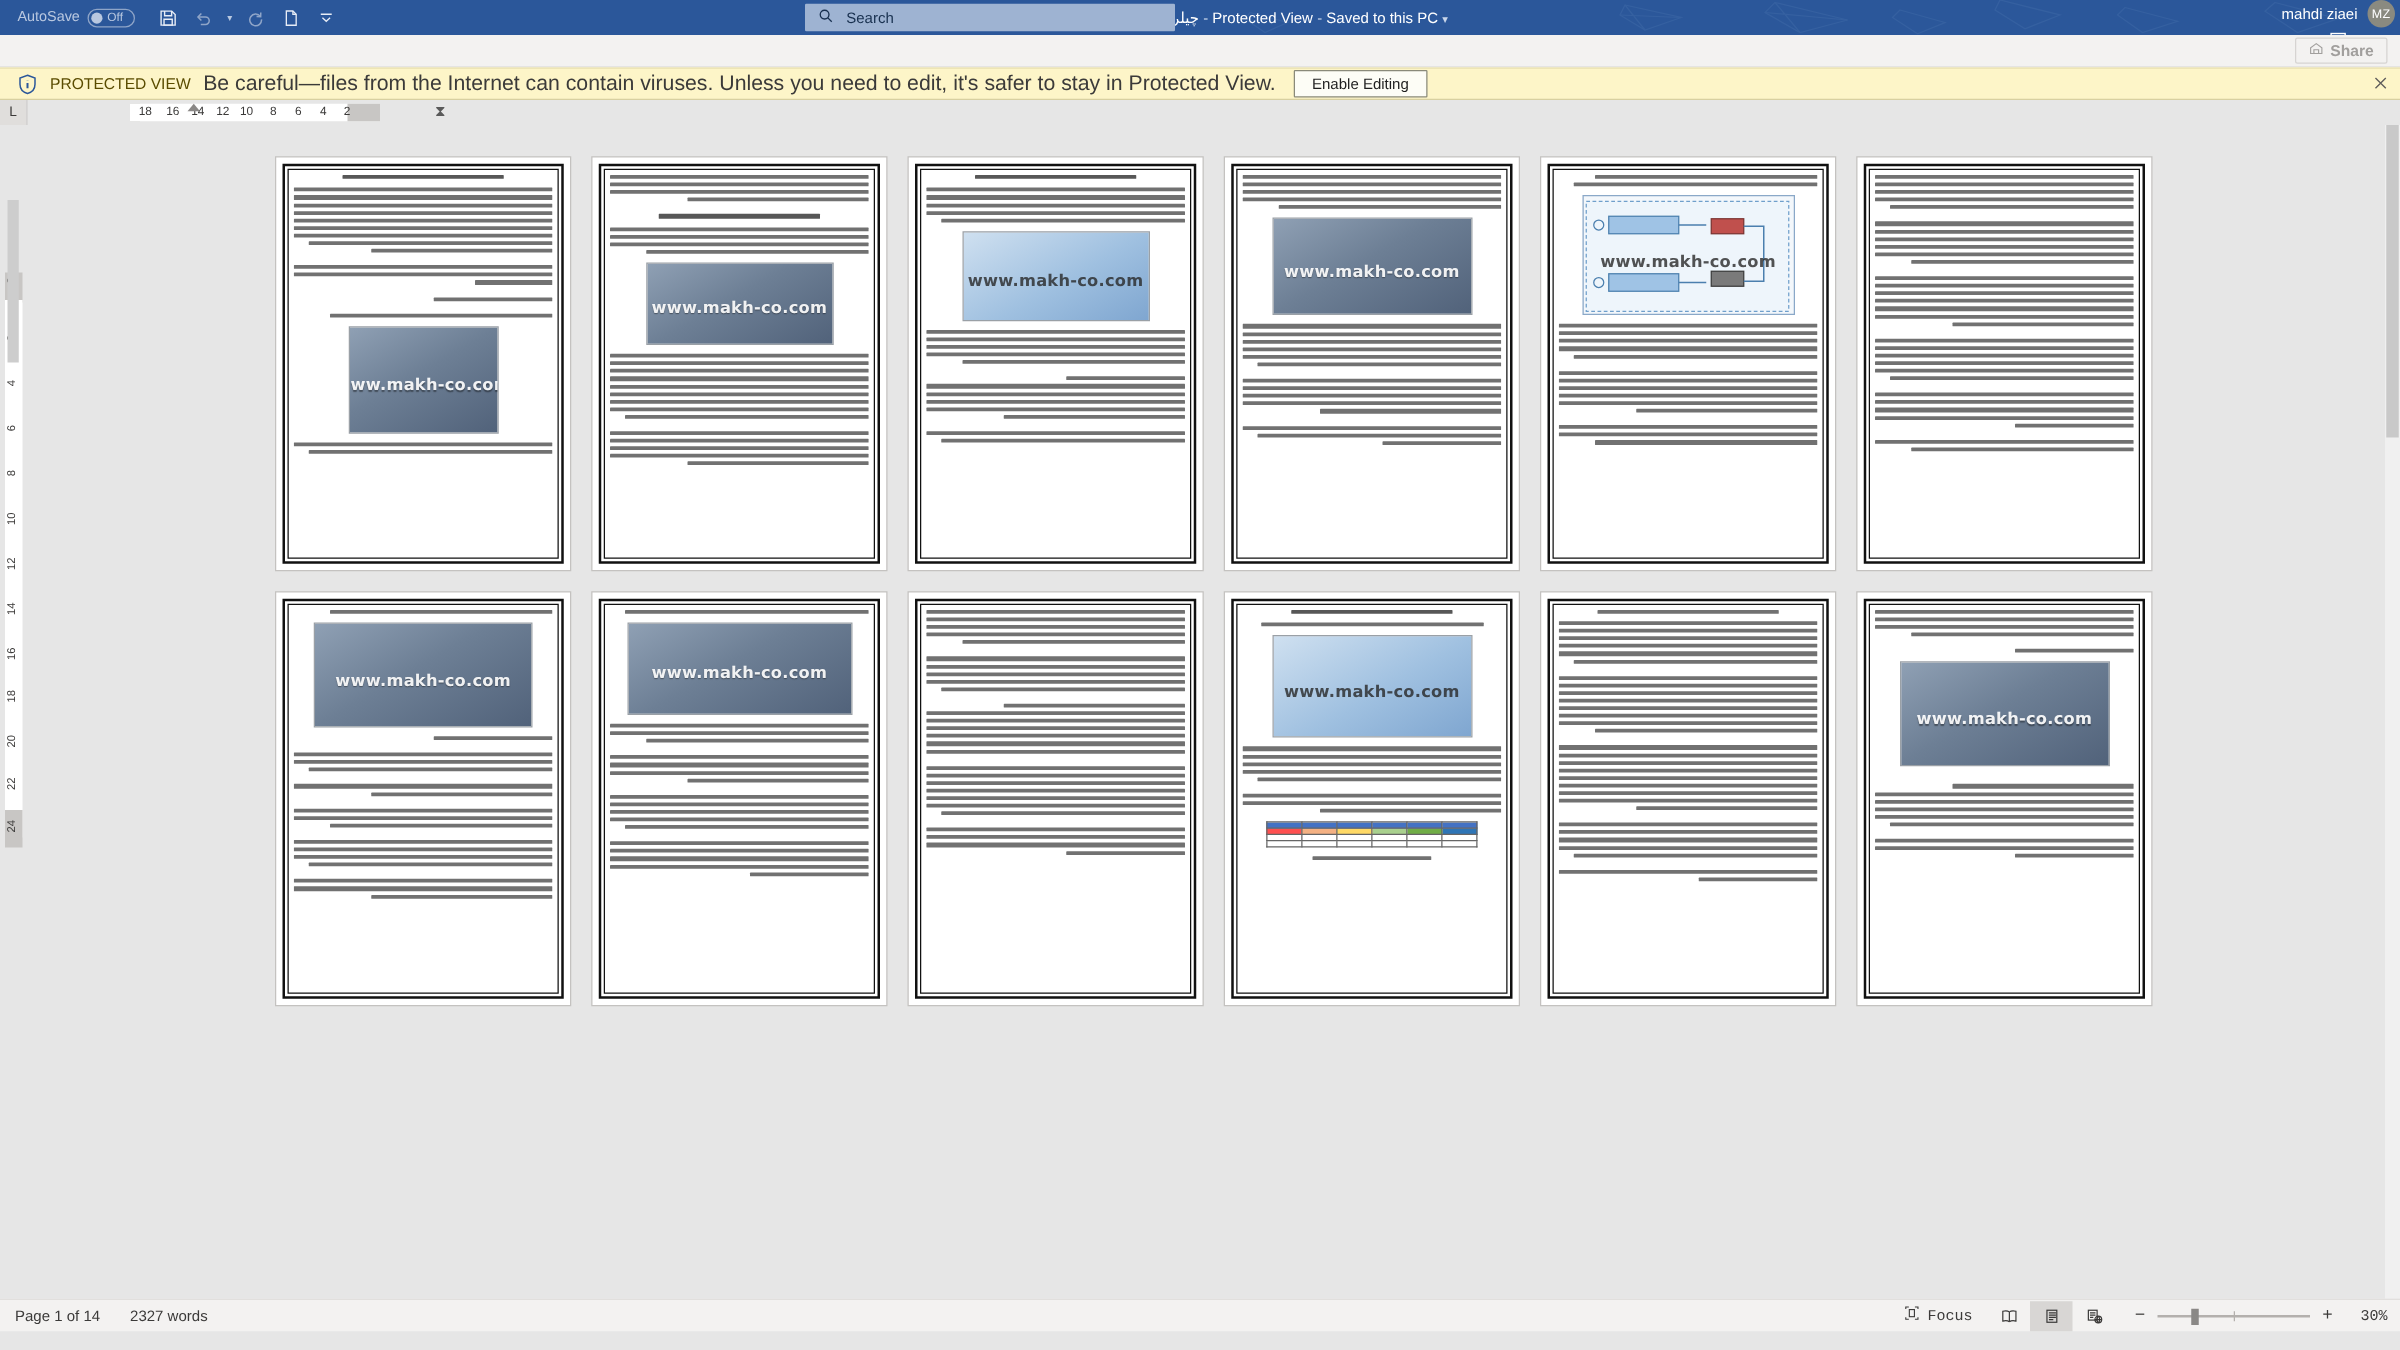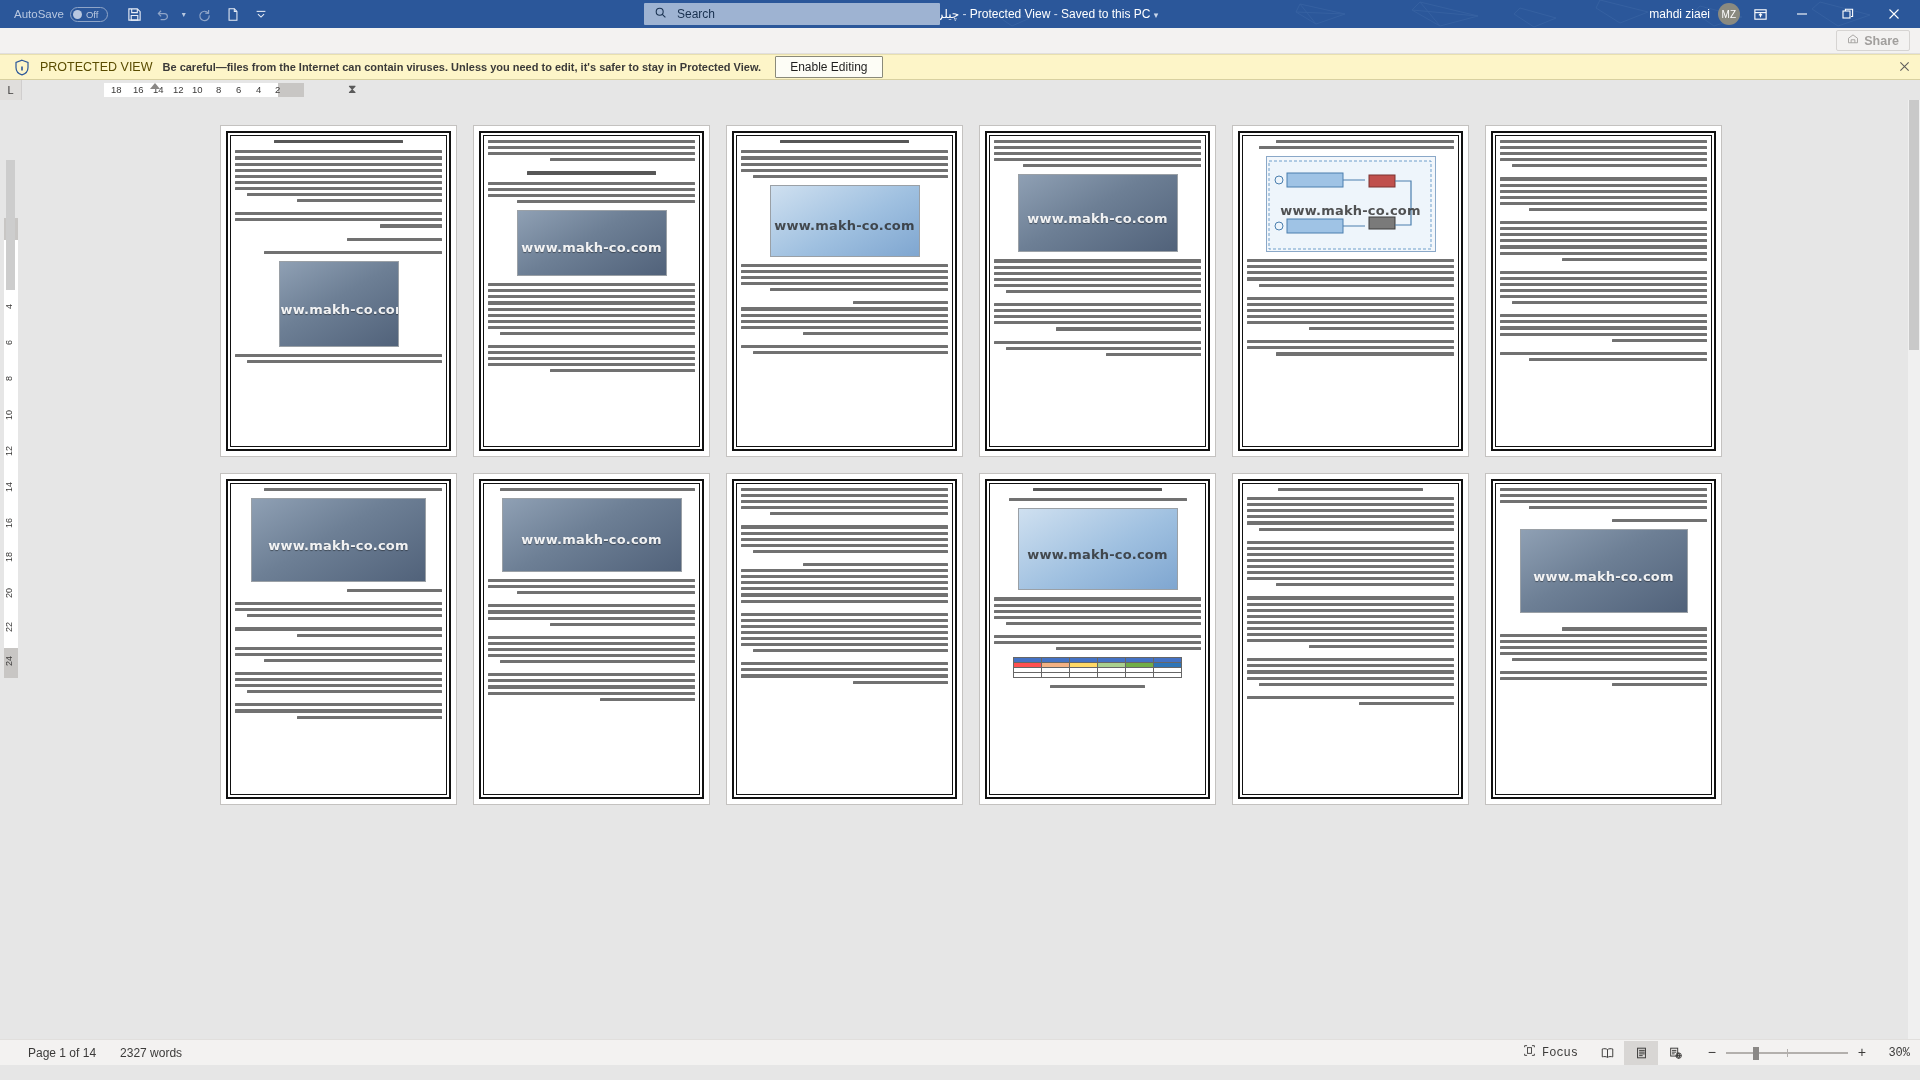--- a/index.html
+++ b/index.html
@@ -50,21 +50,21 @@
   .doctitle .sep { color: #c9d6ea; }
   .doctitle .pill { color: #ffffff; }
   .searchbox {
     position: absolute; left: 644px; top: 3px;
     width: 296px; height: 22px; background: #9eb3d2;
     display: flex; align-items: center; padding: 0 10px; gap: 10px;
     color: #18304f; font-size: 12px; border-radius: 1px;
   }
   .titleright {
     position: absolute; right: 0; top: 0; height: 28px;
-    display: flex; align-items: center; gap: 2px; padding-right: 4px;
+    display: flex; align-items: center; gap: 2px; padding-right: 4px; flex-direction: column;
   }
   .acct { display: flex; align-items: center; gap: 8px; color: #fff; font-size: 12px; }
   .avatar {
     width: 22px; height: 22px; border-radius: 50%;
     background: #8a8a80; color: #fff; font-size: 10px;
     display: flex; align-items: center; justify-content: center;
     letter-spacing: .3px;
   }
   .wbtn {
     width: 44px; height: 28px; display: flex; align-items: center;
@@ -90,21 +90,21 @@
   }
 
   
   .pvbar {
     height: 26px; background: #fdf5c8; border-top: 1px solid #e8e0b0;
     border-bottom: 1px solid #d8d0a0;
     display: flex; align-items: center; gap: 0; position: relative;
   }
   .pv-icon { margin-left: 14px; display: flex; align-items: center; }
   .pv-strong { font-size: 12.5px; color: #5a4c00; margin-left: 10px; font-weight: 400; }
-  .pv-text { font-size: 11px; color: #3b3a39; margin-left: 10px; font-weight: bold; }
+  .pv-text { font-size: 17px; color: #3b3a39; margin-left: 10px; }
   .pv-btn {
     margin-left: 14px; background: #fdfdf6; border: 1px solid #8a8a7a;
     font-size: 12px; color: #1f1f1f; padding: 3px 14px; border-radius: 1px;
   }
   .pv-close {
     position: absolute; right: 10px; font-size: 13px; color: #605e5c;
   }
 
   
   .rulerrow { height: 20px; background: #e6e6e6; display: flex; align-items: stretch; }
@@ -201,21 +201,21 @@
   .wm.dark { color: rgba(40,40,40,.8); text-shadow: none; }
 
   .mini-table { width: 82%; margin: 7px auto; border-collapse: collapse; }
   .mini-table td { height: 5px; border: .5px solid #666; }
 
   
   .statusbar {
     height: 26px; background: #f3f2f1; border-top: 1px solid #e1dfdd;
     display: flex; align-items: center; position: relative;
   }
-  .sb-left { display: flex; gap: 24px; padding-left: 28px; }
+  .sb-left { display: flex; gap: 24px; padding-left: 12px; }
   .sb-item { font-size: 12px; color: #3b3a39; white-space: nowrap; }
   .sb-right {
     position: absolute; right: 10px; display: flex; align-items: center; gap: 0; font-family: Liberation Mono, monospace;
   }
   .sb-focus { display: flex; align-items: center; gap: 6px; font-size: 12px; color: #3b3a39; padding: 0 12px; }
   .viewbtn {
     width: 34px; height: 24px; display: flex; align-items: center;
     justify-content: center; color: #3b3a39;
   }
   .viewbtn.active { background: #d8d6d4; }

